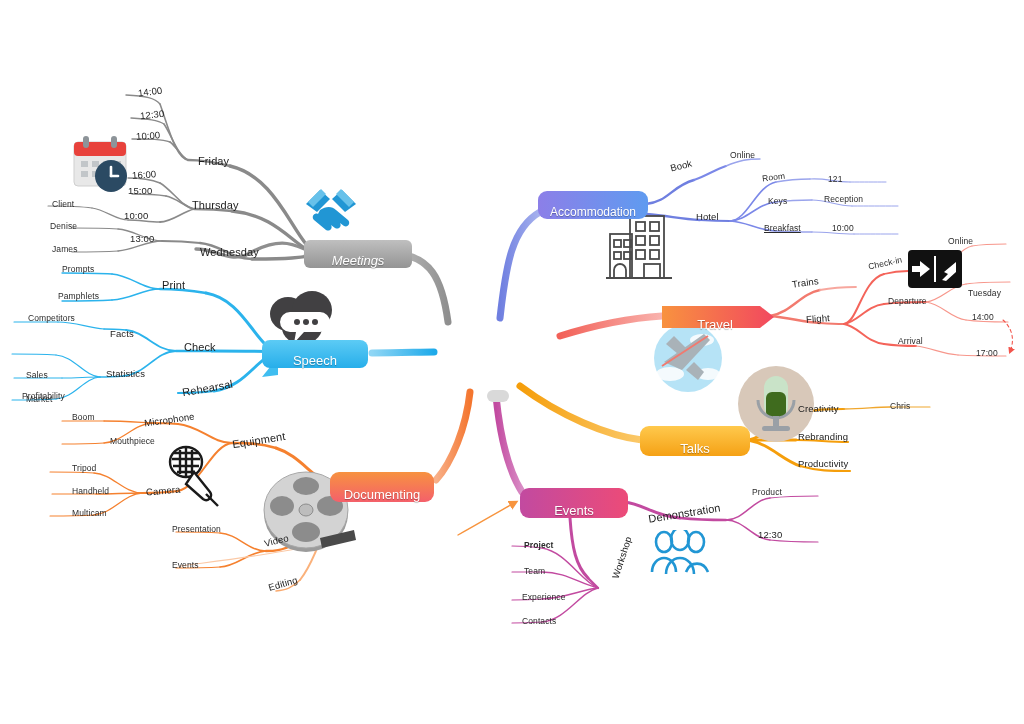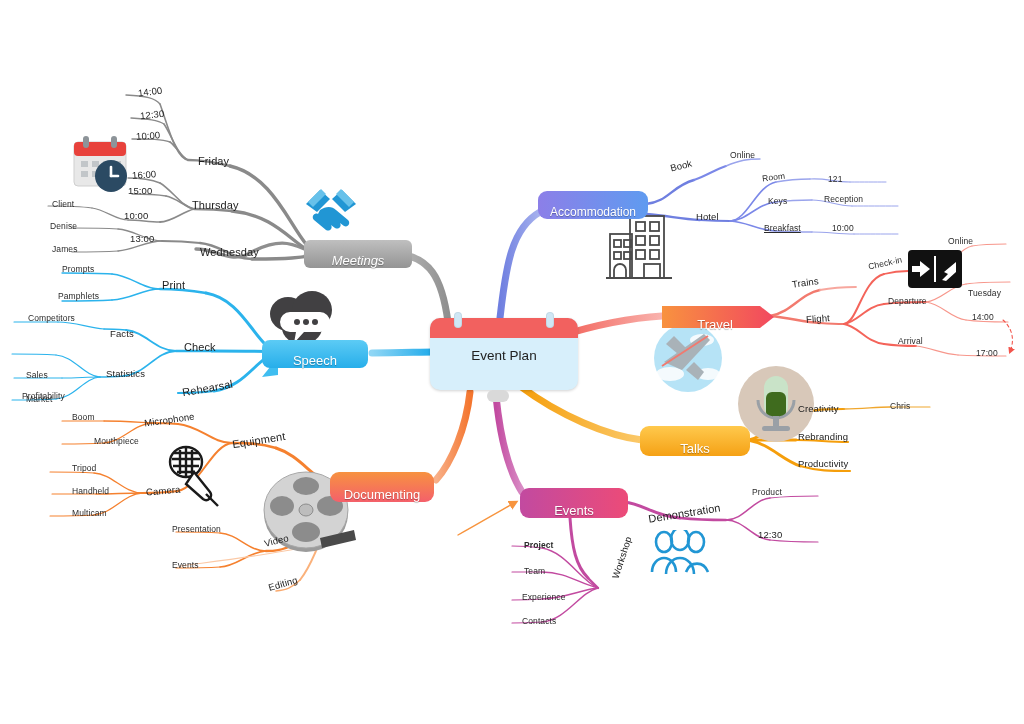--- a/index.html
+++ b/index.html
@@ -237,27 +237,20 @@
       <path d="M776,202 C792,200 800,200 812,200" stroke="#9aa4ec" stroke-width="1.4"></path>
       <path d="M812,200 C828,200 836,206 852,206" stroke="#9aa4ec" stroke-width="1.1"></path>
       <path d="M852,206 C868,206 880,206 898,206" stroke="#9aa4ec" stroke-width="1"></path>
       <path d="M730,221 C748,222 756,230 776,231" stroke="#7b88e8" stroke-width="1.6"></path>
       <path d="M776,231 C792,232 800,232 812,232" stroke="#9aa4ec" stroke-width="1.4"></path>
       <path d="M812,232 C828,232 838,234 854,234" stroke="#9aa4ec" stroke-width="1.1"></path>
       <path d="M854,234 C870,234 880,234 898,234" stroke="#9aa4ec" stroke-width="1"></path>
     </g>
   </svg>
 
-  <div id="central">
-    <div class="cal-body"></div>
-    <div class="cal-top"></div>
-    <div class="ring r1"></div>
-    <div class="ring r2"></div>
-    <div class="label">Event Plan</div>
-  </div>
 
   <div class="node" style="left:304px;top:240px;width:108px;height:28px;border-radius:6px;
               background:linear-gradient(#bfbfbf,#949494);font-style:italic;">
     <span>Meetings</span>
   </div>
 
   <div class="node" style="left:262px;top:340px;width:106px;height:28px;border-radius:8px;
               background:linear-gradient(#5ccbf5,#27aeea);">
     <span>Speech</span>
   </div>
@@ -455,21 +448,21 @@
   <div class="leaf s" style="left:106px;top:368px;">Statistics</div>
   <div class="leaf" style="left:28px;top:313px;">Competitors</div>
   <div class="leaf" style="left:26px;top:346px;margin-top:48px;">Market</div>
   <div class="leaf" style="left:26px;top:370px;">Sales</div>
   <div class="leaf" style="left:22px;top:391px;">Profitability</div>
 
   <div class="leaf m" style="left:232px;top:434px;transform:rotate(-9deg);">Equipment</div>
   <div class="leaf s" style="left:144px;top:414px;transform:rotate(-8deg);">Microphone</div>
   <div class="leaf s" style="left:146px;top:485px;transform:rotate(-5deg);">Camera</div>
   <div class="leaf" style="left:72px;top:412px;">Boom</div>
-  <div class="leaf" style="left:62px;top:436px;padding-left:32px;">Mouthpiece</div>
+  <div class="leaf" style="left:78px;top:436px;padding-left:32px;">Mouthpiece</div>
   <div class="leaf" style="left:72px;top:463px;">Tripod</div>
   <div class="leaf" style="left:72px;top:486px;">Handheld</div>
   <div class="leaf" style="left:72px;top:508px;">Multicam</div>
   <div class="leaf s" style="left:264px;top:535px;transform:rotate(-14deg);">Video</div>
   <div class="leaf" style="left:172px;top:524px;">Presentation</div>
   <div class="leaf" style="left:172px;top:560px;">Events</div>
   <div class="leaf s" style="left:268px;top:578px;transform:rotate(-16deg);">Editing</div>
 
   <div class="leaf m" style="left:648px;top:507px;transform:rotate(-9deg);">Demonstration</div>
   <div class="leaf" style="left:752px;top:487px;">Product</div>

